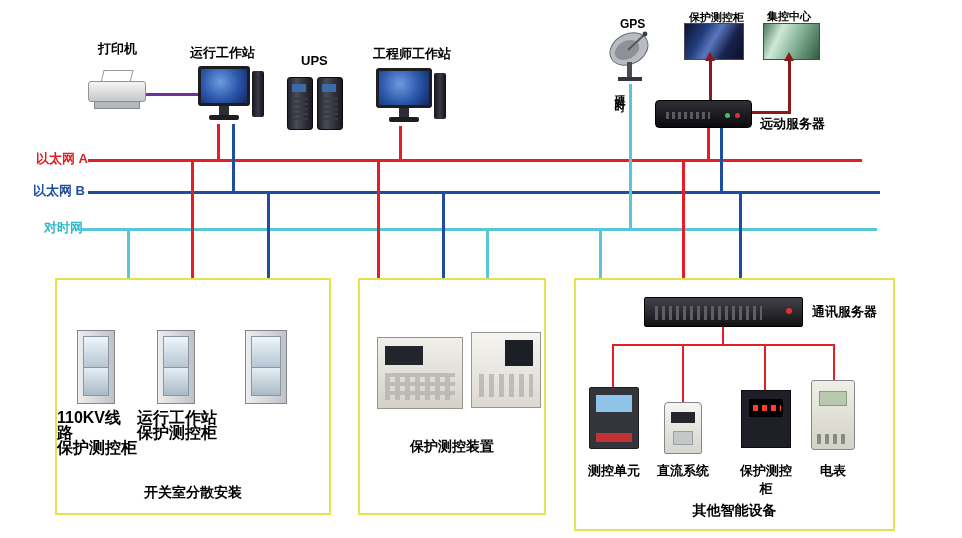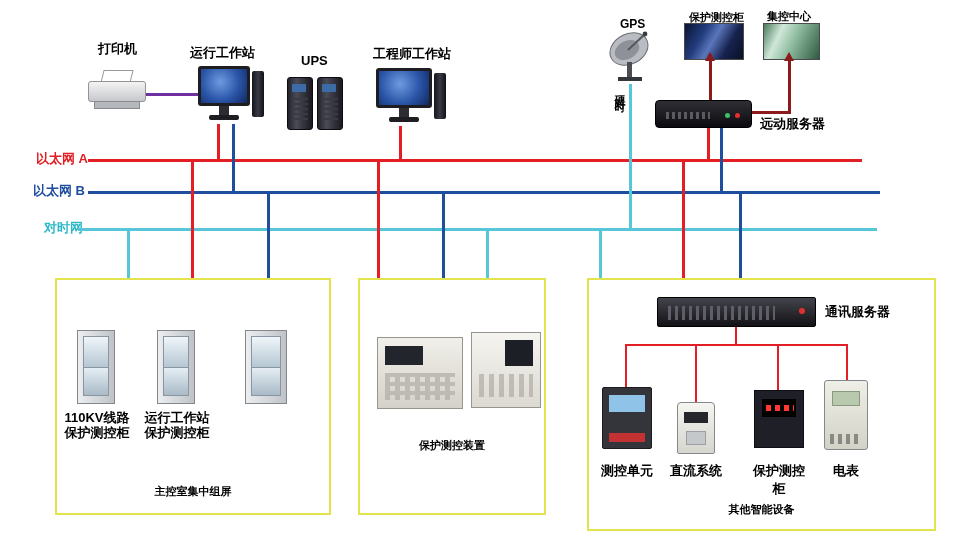--- a/index.html
+++ b/index.html
@@ -98,22 +98,22 @@
   .dev-mfm::after  { content:""; position:absolute; left:11px; top:14px; width:28px; height:6px;
                      background:repeating-linear-gradient(90deg,#ff3b30 0 5px, transparent 5px 9px); }
   .dev-meter { position:absolute; background:linear-gradient(#efefe8,#d2d2c6); border:1px solid #84888c; border-radius:3px; }
   .dev-meter::before { content:""; position:absolute; left:7px; top:10px; right:7px; height:13px;
                        background:#b9c9ae; border:1px solid #8a9a80; }
   .dev-meter::after  { content:""; position:absolute; left:5px; bottom:5px; right:5px; height:10px;
                        background:repeating-linear-gradient(90deg,#8a8a84 0 4px, transparent 4px 8px); }
 
   .vtext { writing-mode:vertical-rl; text-orientation:upright; letter-spacing:3px;
            font-weight:bold; font-size:11px; color:#000; }
-  .cab-label { position:absolute; font-weight:bold; font-size:13px; line-height:15px; text-align:center; color:#000; }
-  .caption { position:absolute; width:100%; text-align:center; font-weight:bold; font-size:11px; color:#000; }
+  .cab-label { position:absolute; font-weight:bold; font-size:16px; line-height:15px; text-align:left; color:#000; }
+  .caption { position:absolute; width:100%; text-align:center; font-weight:bold; font-size:14px; color:#000; }
   .dev-label { position:absolute; font-weight:bold; font-size:13px; text-align:center; color:#000; }
 </style>
 </head>
 <body>
 
 <div class="canvas">
 
   <span class="lbl" style="left:36px;top:150px;color:#e31e24">以太网 A</span>
   <div class="hline c-red" style="left:88px;top:159px;width:774px;height:3px"></div>
 
@@ -206,30 +206,30 @@
 
     <div class="cab-label" style="left:0;top:130px;width:80px">
       <div>110KV线路</div>
       <div>保护测控柜</div>
     </div>
     <div class="cab-label" style="left:80px;top:130px;width:80px">
       <div>运行工作站</div>
       <div>保护测控柜</div>
     </div>
 
-    <div class="caption" style="top:204px">主控室集中组屏</div>
+    <div class="caption" style="top:204px">开关室分散安装</div>
   </div>
 
   <div class="group-box" style="left:358px;top:278px;width:188px;height:237px">
     <div class="prot-a" style="left:17px;top:57px;width:86px;height:72px"></div>
     <div class="prot-b" style="left:111px;top:52px;width:70px;height:76px"></div>
     <div class="caption" style="top:158px">保护测控装置</div>
   </div>
 
-  <div class="group-box" style="left:587px;top:278px;width:349px;height:253px">
+  <div class="group-box" style="left:574px;top:278px;width:321px;height:253px">
     <div class="comm-server" style="left:68px;top:17px;width:159px;height:30px"></div>
     <span class="lbl" style="left:236px;top:23px">通讯服务器</span>
 
     <div class="vline c-red" style="left:146px;top:47px;width:2px;height:17px"></div>
     <div class="hline c-red" style="left:36px;top:64px;width:223px;height:2px"></div>
     <div class="vline c-red" style="left:36px;top:64px;width:2px;height:43px"></div>
     <div class="vline c-red" style="left:106px;top:64px;width:2px;height:58px"></div>
     <div class="vline c-red" style="left:188px;top:64px;width:2px;height:46px"></div>
     <div class="vline c-red" style="left:257px;top:64px;width:2px;height:36px"></div>
 

